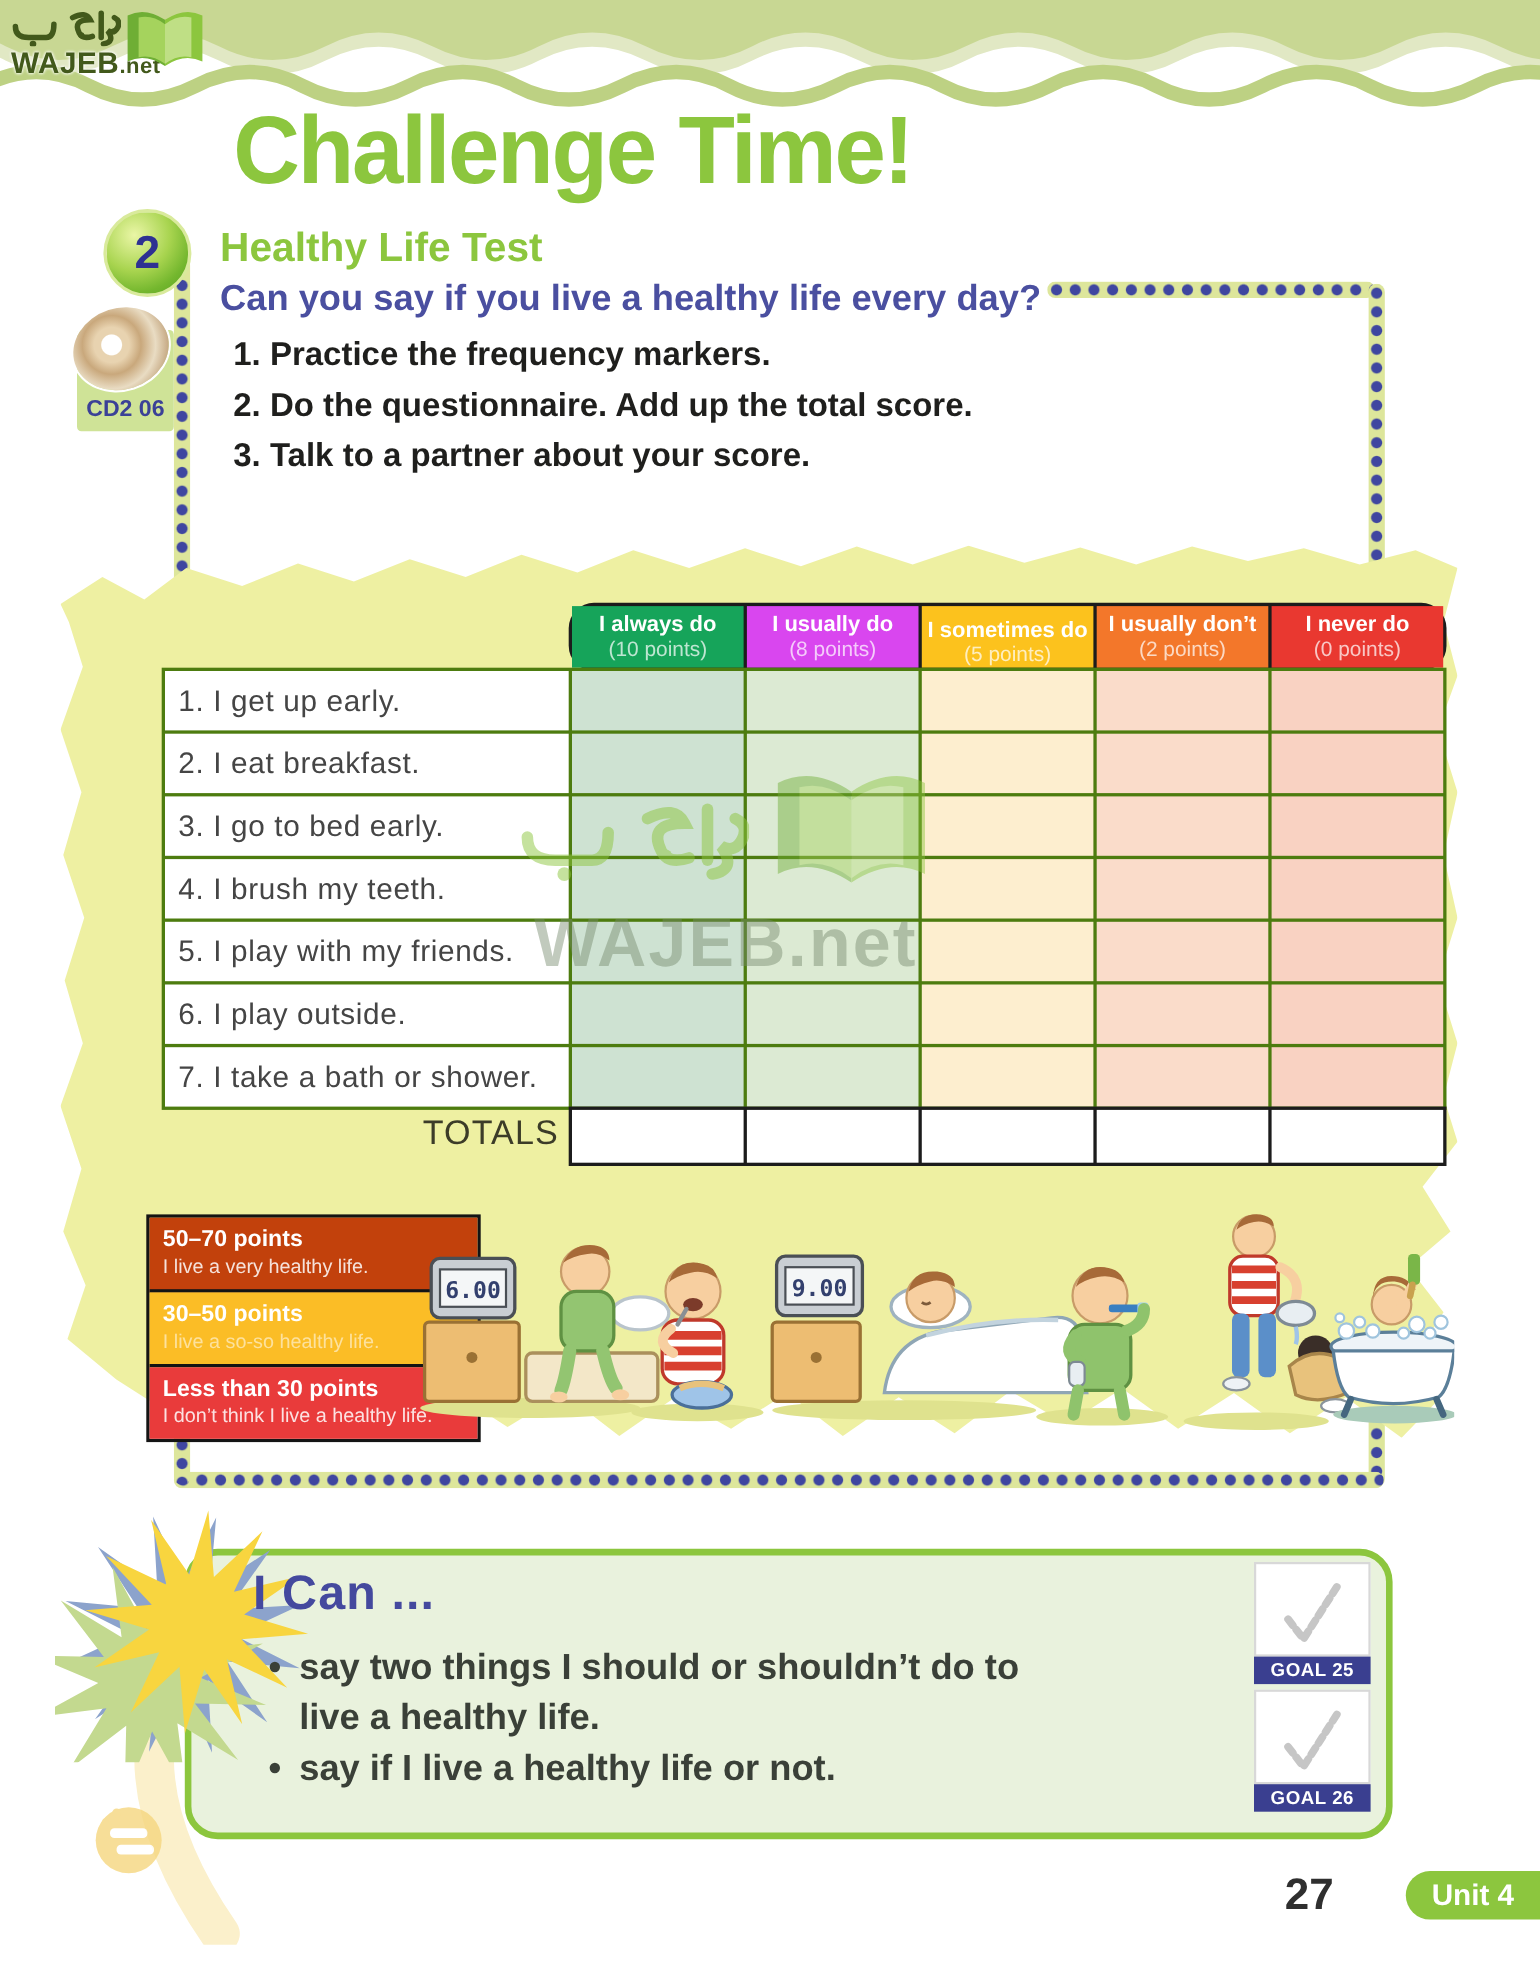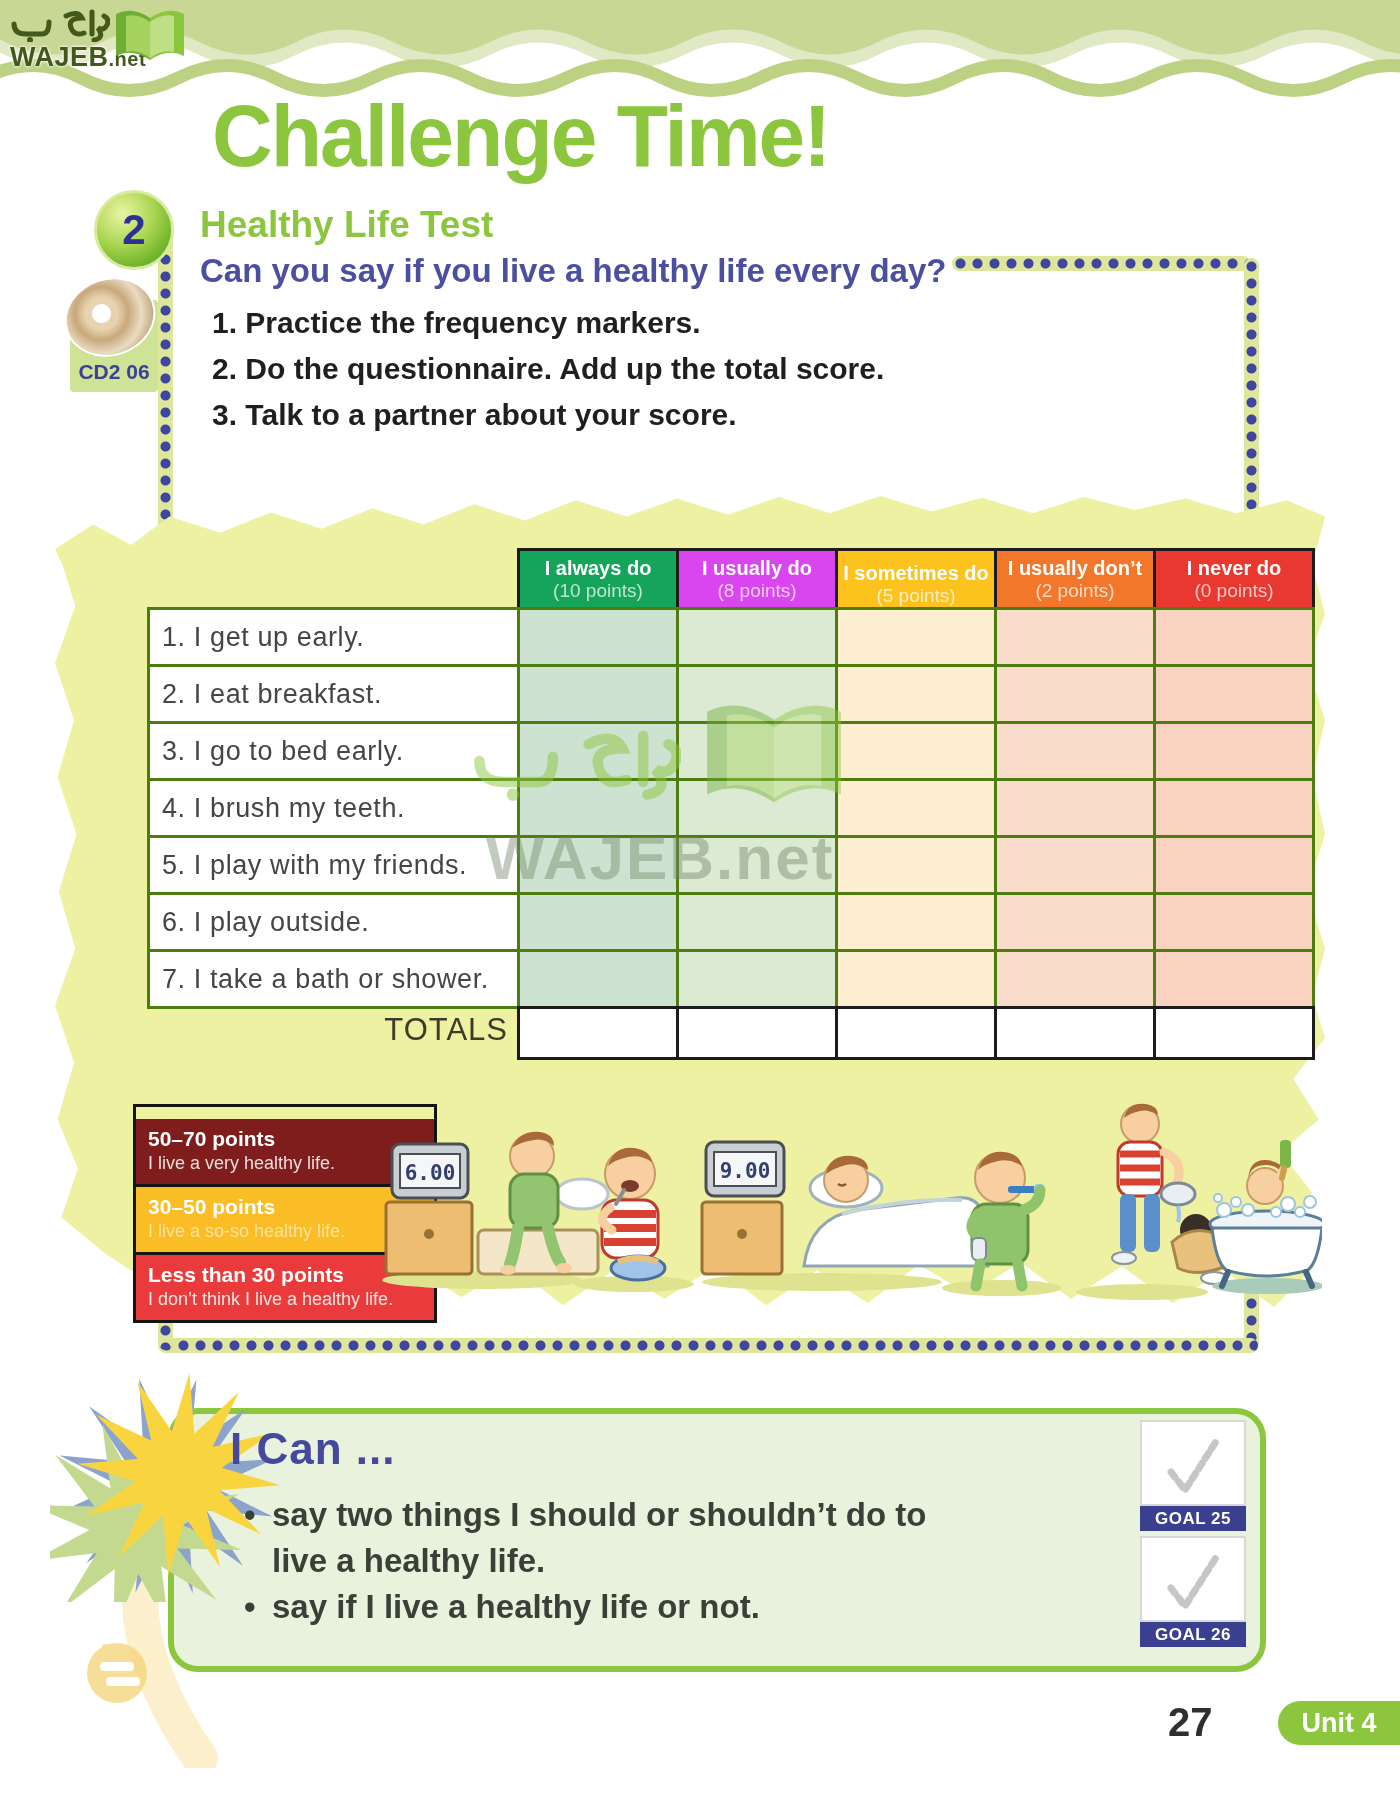--- a/index.html
+++ b/index.html
@@ -59,21 +59,21 @@
       37% 3.5%,41% 1%,45% 3%,49% .8%,53% 2.8%,57% .6%,61% 2.6%,65% .5%,69% 2.4%,73% .7%,77% 2.6%,
       81% .6%,85% 2.2%,89% .8%,93% 2.6%,97% 1%,100% 3%,99% 9%,100% 15%,98.6% 21%,100% 28%,99% 35%,
       100% 42%,98.6% 49%,100% 56%,99% 62%,100% 67%,97.5% 72%,99.5% 77%,96.5% 81%,99% 86%,97% 91%,
       98.5% 96%,96% 100%,92% 95.5%,88% 99.5%,84% 95%,80% 99%,76% 94.5%,72% 98.5%,68% 94.8%,64% 99.5%,
       60% 95.5%,56% 99.8%,52% 95%,48% 99%,44% 95.5%,40% 99.8%,36% 95%,32% 98.8%,28% 94.8%,24% 99.5%,
       20% 95.5%,16% 98.8%,12% 94.8%,8% 97.5%,4% 93.5%,.5% 89%,1.8% 83%,.2% 77%,1.5% 70%,0% 63%,
       1.6% 56%,.3% 49%,1.7% 42%,.2% 35%,1.5% 28%,0% 21%,1.6% 14%,.6% 9%);}
 
   
   #tbl-header{left:517px;top:548px;display:grid;grid-template-columns:repeat(5,156px);
-    grid-auto-rows:56px;gap:3px;padding:3px;background:#1c1c1c;z-index:3;}
+    grid-auto-rows:56px;gap:3px;padding:3px;background:#1c1c1c;z-index:3;border-radius:23px;}
   #tbl-body{left:147px;top:607px;display:grid;grid-template-columns:367px repeat(5,156px);
     grid-auto-rows:54px;gap:3px;padding:3px;background:#4d7c0f;z-index:3;}
   #tbl-totals{left:517px;top:1006px;display:grid;grid-template-columns:repeat(5,156px);
     grid-auto-rows:48px;gap:3px;padding:3px;background:#1c1c1c;z-index:3;}
   .th{display:flex;flex-direction:column;align-items:center;justify-content:center;text-align:center;}
   .th .l1{font-size:20px;font-weight:bold;color:#fff;line-height:24px;}
   .th .l2{font-size:19px;color:rgba(255,255,255,.72);line-height:22px;}
   .qcell{background:#fff;display:flex;align-items:center;padding-left:12px;
     font-size:27px;color:#454545;letter-spacing:.6px;white-space:nowrap;}
   .acell{background:#eee;}
@@ -255,21 +255,21 @@
 <div id="totals-label" class="abs">TOTALS</div>
 <div id="tbl-totals" class="abs">
   <div class="tcell"></div>
   <div class="tcell"></div>
   <div class="tcell"></div>
   <div class="tcell"></div>
   <div class="tcell"></div>
 </div>
 
 <div id="legend" class="abs">
-  <div class="legend-item" style="background: #7f1d1d; margin-top: 12px;">
+  <div class="legend-item" style="background: #c2410c;">
     <div class="legend-range">50–70 points</div>
     <div class="legend-desc">I live a very healthy life.</div>
   </div>
   <div class="legend-item" style="background: rgb(251, 189, 38);">
     <div class="legend-range">30–50 points</div>
     <div class="legend-desc faded">I live a so-so healthy life.</div>
   </div>
   <div class="legend-item" style="background: rgb(233, 59, 59);">
     <div class="legend-range">Less than 30 points</div>
     <div class="legend-desc">I don’t think I live a healthy life.</div>

